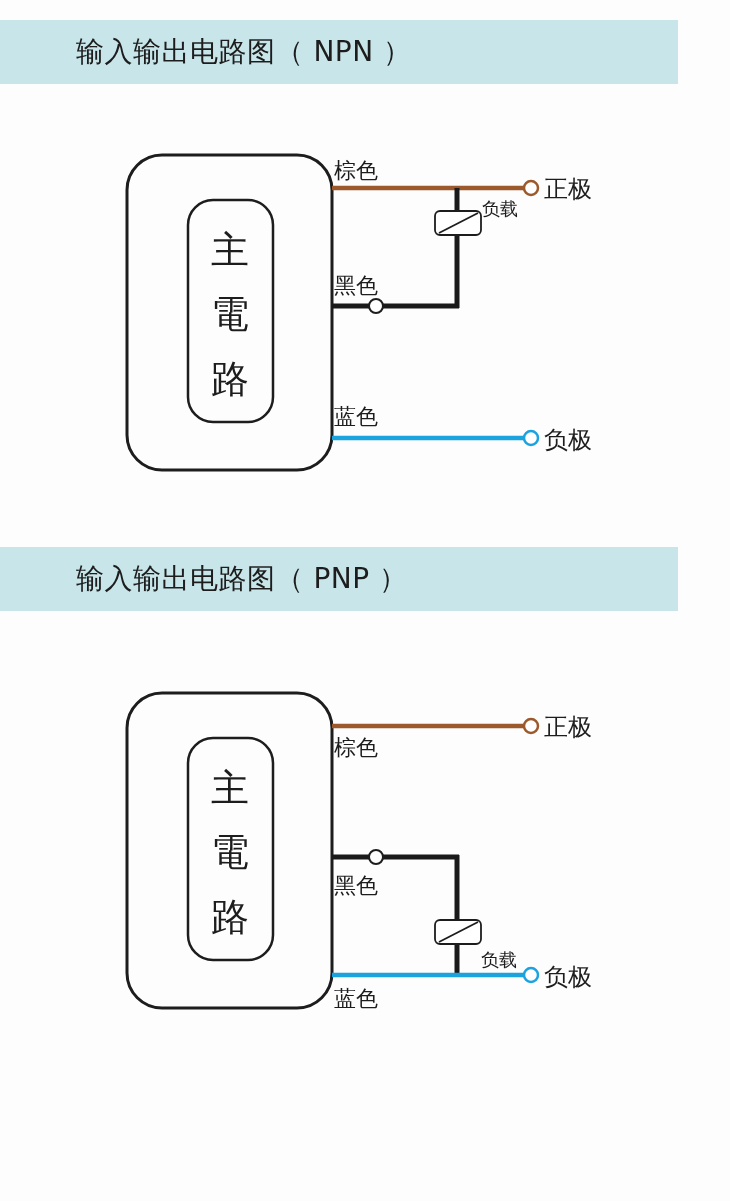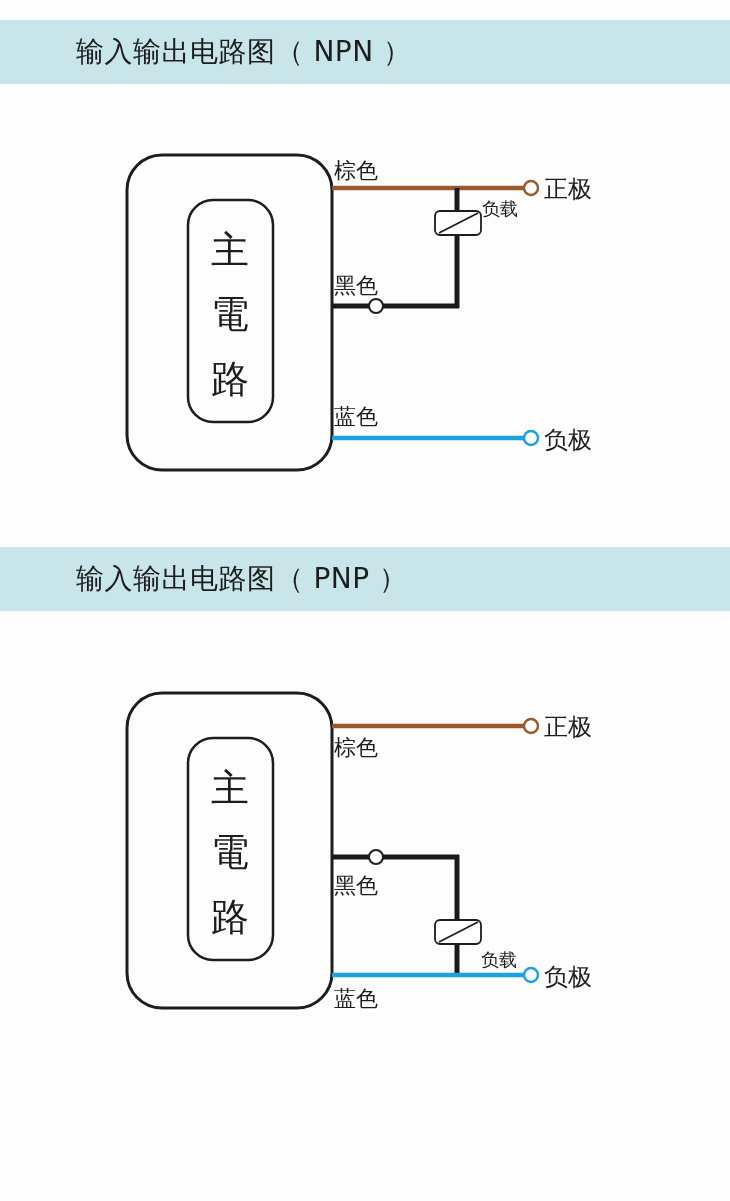--- a/index.html
+++ b/index.html
@@ -1,18 +1,18 @@
 <!DOCTYPE html>
 <html><head>
 <meta charset="utf-8">
 <style>
   html, body { margin:0; padding:0; }
   body { width:730px; height:1201px; background:#fdfdfd; position:relative; overflow:hidden;
          font-family:"DejaVu Sans","Liberation Sans",sans-serif; }
-  .banner { position:absolute; left:0; width:730px; height:64px; background:#c8e6ea; }
+  .banner { position:absolute; left:0; width:678px; height:64px; background:#c8e6ea; }
   .banner .title { position:absolute; left:76px; top:13px; font-size:28px; color:#1d1d1d; letter-spacing:0.5px; white-space:nowrap; }
   #banner-npn { top:20px; }
   #banner-pnp { top:547px;text-align:center; }
   svg.diagram { position:absolute; left:0; width:730px; height:380px; }
   #diagram-npn { top:130px; }
   #diagram-pnp { top:668px; }
   svg text { font-family:"DejaVu Sans","Liberation Sans",sans-serif; fill:#1d1d1d; }
 </style>
 </head>
 <body>

